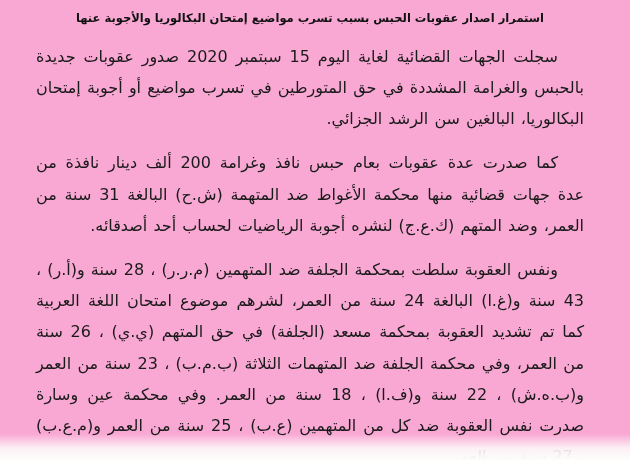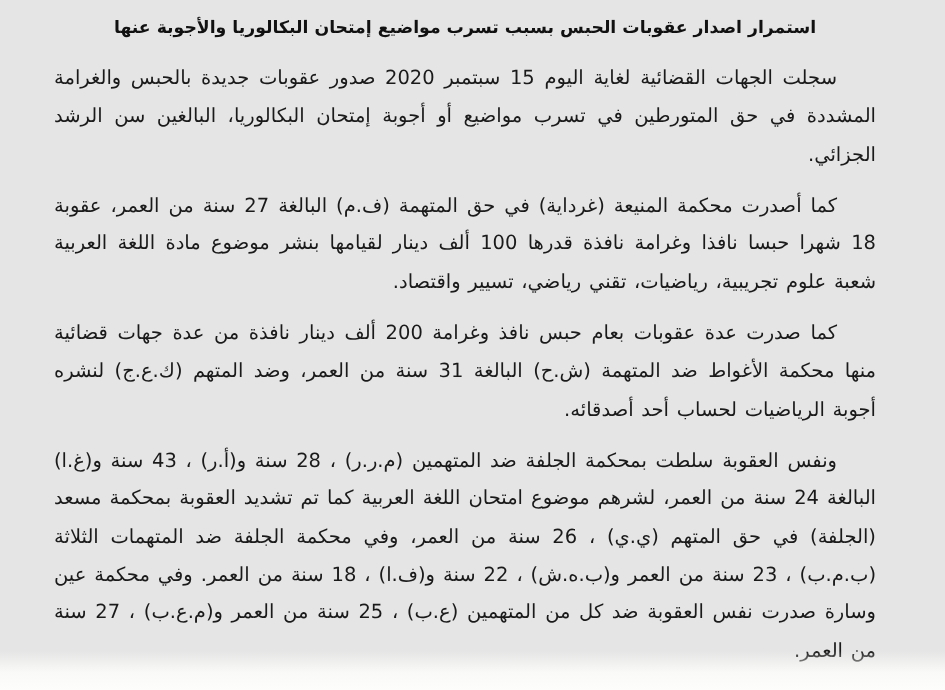--- a/index.html
+++ b/index.html
@@ -10,45 +10,45 @@
     width: 630px;
     height: 460px;
     background: #ffffff;
     font-family: "DejaVu Sans", "Liberation Sans", sans-serif;
     overflow: hidden;
   }
   .page {
     position: relative;
     width: 630px;
     height: 460px;
-    background: #e5e5e5;
+    background: #f9a8d4;
     box-sizing: border-box;
     padding: 6px 46px 0 36px;
     overflow: hidden;
   }
   .doc-title {
     text-align: center;
     font-weight: bold;
     font-size: 11.5px;
     line-height: 1.55;
     color: #111111;
     letter-spacing: 0px;
     margin: 4px 0 12px 0;
     padding: 0 4px;
   }
   .doc-title .line {
     display: block;
   }
   .body-par {
     text-align: justify;
     text-align-last: right;
-    font-size: 13px;
+    font-size: 16px;
     line-height: 1.95;
     color: #1a1a1a;
-    margin: 0 0 9px 0;
+    margin: 13px 0 9px 0;
     word-spacing: 1px;
   }
   .body-par:first-letter {
     
   }
   .indent {
     text-indent: 26px;
   }
   .fade-bottom {
     position: absolute;
@@ -63,18 +63,17 @@
 </head>
 <body>
 
 <div class="page">
 
   <div class="doc-title">
     <span class="line">استمرار اصدار عقوبات الحبس بسبب تسرب مواضيع إمتحان البكالوريا والأجوبة عنها</span>
   </div>
 
   <p class="body-par indent">سجلت الجهات القضائية لغاية اليوم 15 سبتمبر 2020 صدور عقوبات جديدة بالحبس والغرامة المشددة في حق المتورطين في تسرب مواضيع أو أجوبة إمتحان البكالوريا، البالغين سن الرشد الجزائي.</p>
-  <p class="body-par indent">كما أصدرت محكمة المنيعة (غرداية) في حق المتهمة (ف.م) البالغة 27 سنة من العمر، عقوبة 18 شهرا حبسا نافذا وغرامة نافذة قدرها 100 ألف دينار لقيامها بنشر موضوع مادة اللغة العربية شعبة علوم تجريبية، رياضيات، تقني رياضي، تسيير واقتصاد.</p>
   <p class="body-par indent">كما صدرت عدة عقوبات بعام حبس نافذ وغرامة 200 ألف دينار نافذة من عدة جهات قضائية منها محكمة الأغواط ضد المتهمة (ش.ح) البالغة 31 سنة من العمر، وضد المتهم (ك.ع.ج) لنشره أجوبة الرياضيات لحساب أحد أصدقائه.</p>
   <p class="body-par indent">ونفس العقوبة سلطت بمحكمة الجلفة ضد المتهمين (م.ر.ر) ، 28 سنة و(أ.ر) ، 43 سنة و(غ.ا) البالغة 24 سنة من العمر، لشرهم موضوع امتحان اللغة العربية كما تم تشديد العقوبة بمحكمة مسعد (الجلفة) في حق المتهم (ي.ي) ، 26 سنة من العمر، وفي محكمة الجلفة ضد المتهمات الثلاثة (ب.م.ب) ، 23 سنة من العمر و(ب.ه.ش) ، 22 سنة و(ف.ا) ، 18 سنة من العمر. وفي محكمة عين وسارة صدرت نفس العقوبة ضد كل من المتهمين (ع.ب) ، 25 سنة من العمر و(م.ع.ب) ، 27 سنة من العمر.</p>
 
   <div class="fade-bottom"></div>
 </div>
 
 </body></html>

